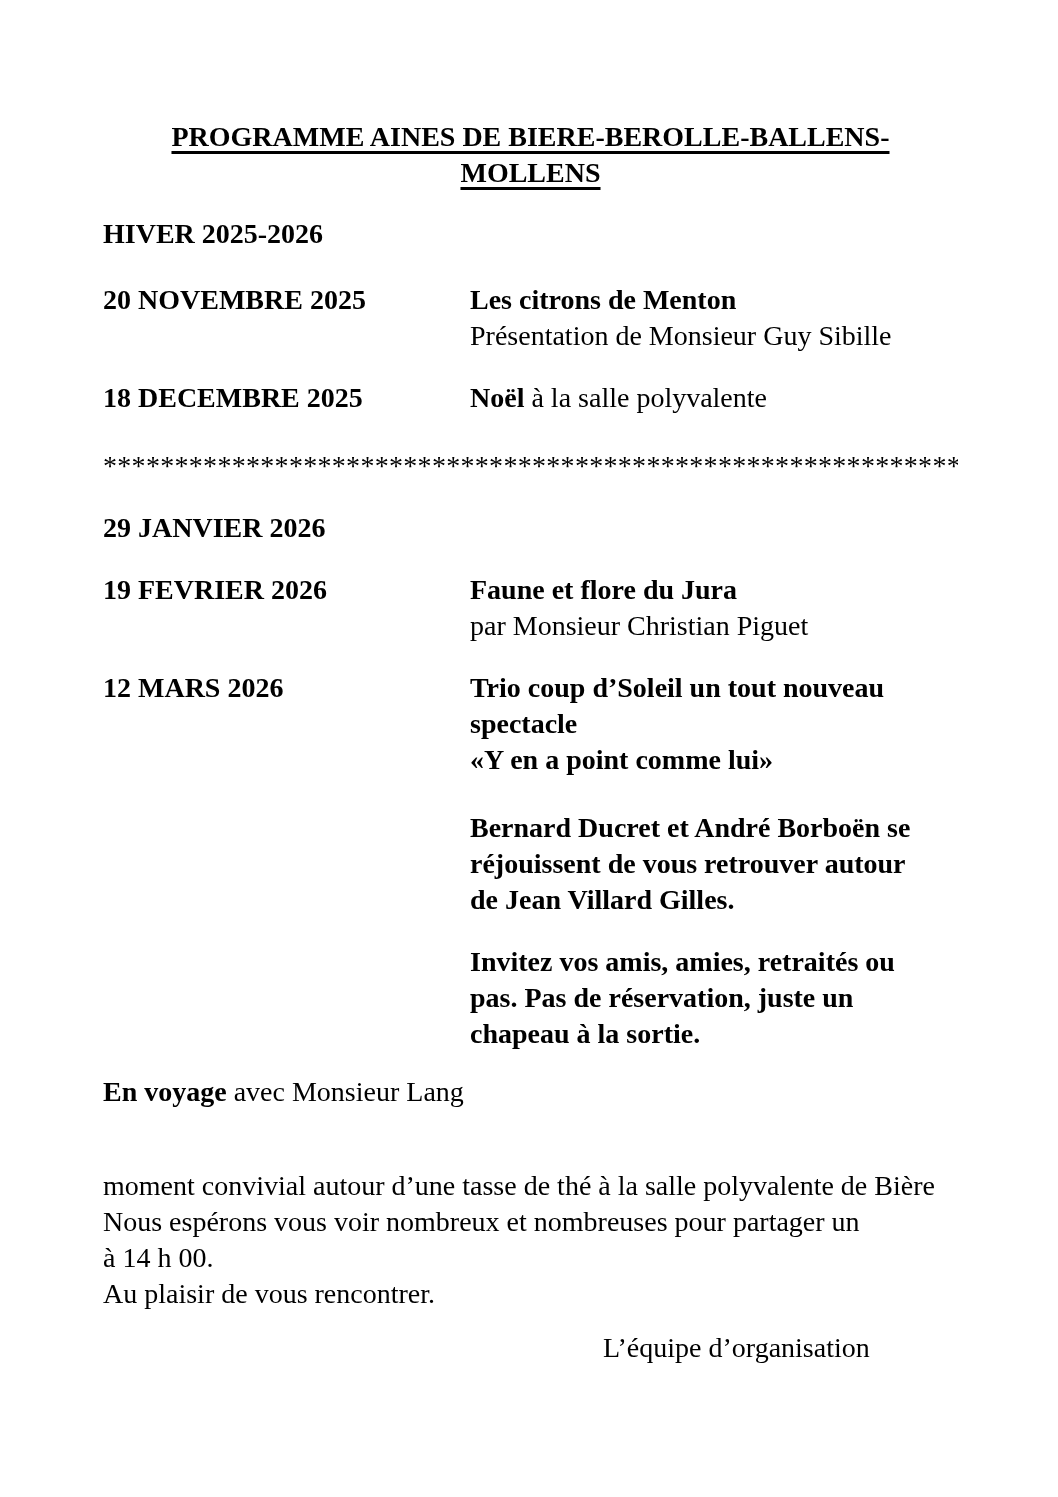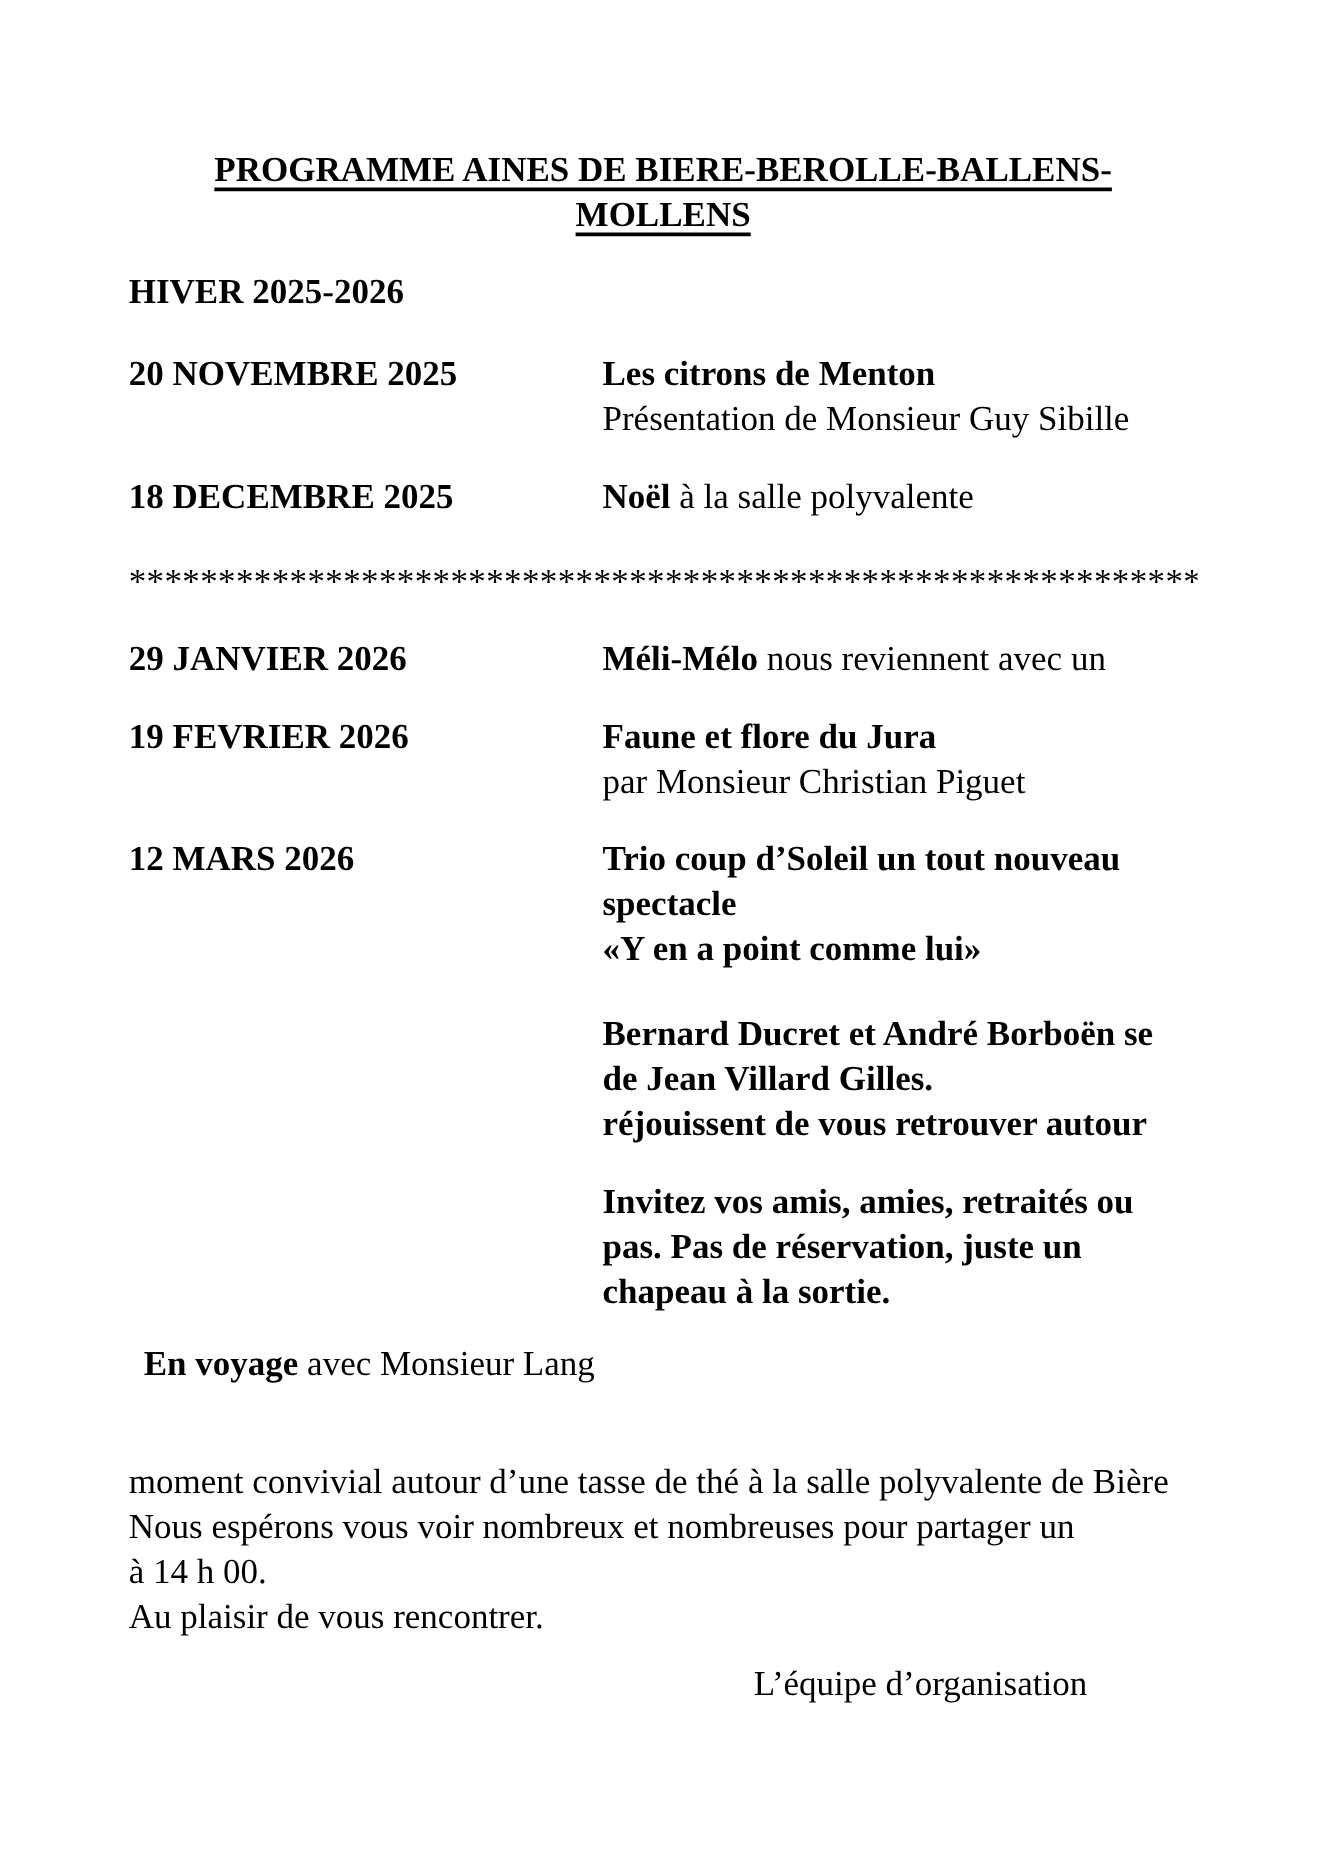--- a/index.html
+++ b/index.html
@@ -46,21 +46,20 @@
     display: flex;
     align-items: flex-start;
   }
   .event-date {
     flex: 0 0 367px;
     font-weight: bold;
     white-space: nowrap;
   }
   .event-desc {
     flex: 1 1 auto;
-    margin-left: 12px;
   }
   .event-desc .line { white-space: nowrap; }
   .bold { font-weight: bold; }
   .mt26 { margin-top: 26px; }
   .mt22 { margin-top: 22px; }
   .sep {
     margin-top: 32px;
     white-space: nowrap;
     letter-spacing: 0.3px;
     overflow: hidden;
@@ -102,42 +101,41 @@
       <div class="event-desc">
         <div class="line"><span class="bold">Noël</span><span> à la salle polyvalente</span></div>
       </div>
     </div>
 
     <div class="sep">************************************************************</div>
 
     <div class="event-row mt26">
       <div class="event-date">29 JANVIER 2026</div>
       <div class="event-desc">
-        <div class="line"><span class="bold">Méli-Mélo</span><span> nous reviennent avec un</span></div>
       </div>
     </div>
 
     <div class="event-row mt26">
       <div class="event-date">19 FEVRIER 2026</div>
       <div class="event-desc">
         <div class="line bold">Faune et flore du Jura</div>
         <div class="line">par Monsieur Christian Piguet</div>
       </div>
     </div>
 
     <div class="event-row mt26">
       <div class="event-date">12 MARS 2026</div>
       <div class="event-desc">
         <div class="line bold">Trio coup d’Soleil un tout nouveau</div>
         <div class="line bold">spectacle</div>
         <div class="line bold">«Y en a point comme lui»</div>
         <div class="para2">
           <div class="line bold">Bernard Ducret et André Borboën se</div>
+          <div class="line bold">réjouissent de vous retrouver autour</div>
           <div class="line bold">de Jean Villard Gilles.</div>
-          <div class="line bold">réjouissent de vous retrouver autour</div>
         </div>
         <div class="para3">
           <div class="line bold">Invitez vos amis, amies, retraités ou</div>
           <div class="line bold">pas. Pas de réservation, juste un</div>
           <div class="line bold">chapeau à la sortie.</div>
         </div>
       </div>
     </div>
 
     <div class="event-row mt22">

